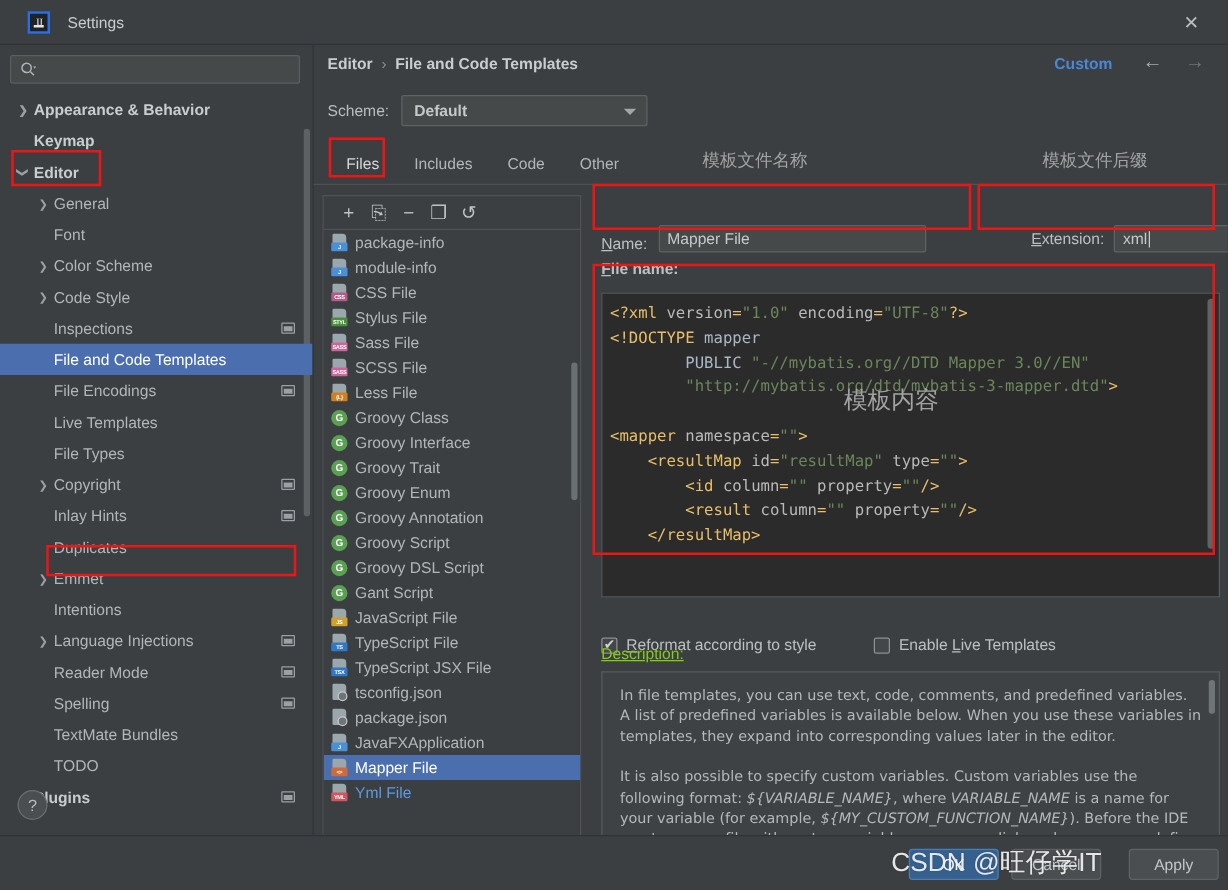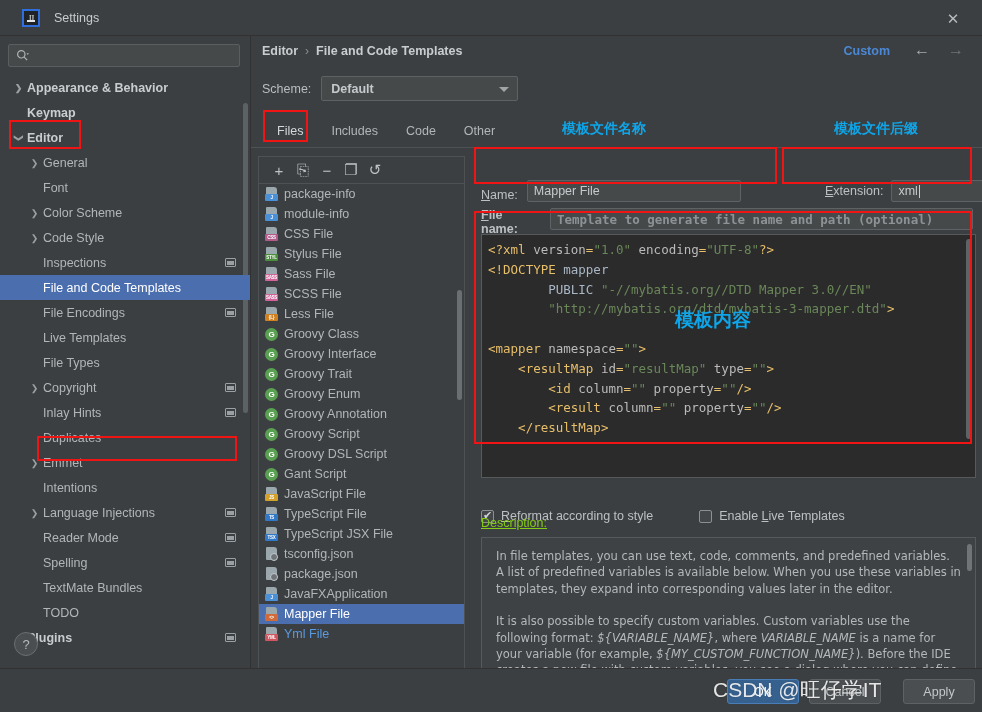--- a/index.html
+++ b/index.html
@@ -278,21 +278,21 @@
 
   .watermark {
     position:absolute; left:713px; top:676px; font-size:21px; color:#f2f2f2;
     font-family:"Liberation Sans", sans-serif; opacity:0.93; white-space:nowrap;
     pointer-events:none; text-shadow:0 0 2px rgba(0,0,0,0.25);
   }
 
   
   .anno { position:absolute; border:2px solid #f01414; pointer-events:none; }
   .anno-text {
-    position:absolute; color:#0ea5e9; font-size:14px; font-weight:bold;
+    position:absolute; color:#a3a3a3; font-size:14px; font-weight:normal;
     font-family:"DejaVu Sans", sans-serif; pointer-events:none; white-space:nowrap;
   }
 </style>
 </head>
 <body>
 
 <div id="app">
 
   <div class="titlebar">
     <div class="ij-logo">IJ</div>
@@ -608,23 +608,20 @@
       <div class="ext-wrap">
         <span class="field-label"><u>E</u>xtension:</span>
         <div class="txtinput ext-input" style="margin-left:8px;">
           <span>xml</span>
             <span class="caret-bar"></span>
         </div>
       </div>
 
       <div class="fname-wrap">
         <span class="field-label"><u>F</u>ile name:</span>
-        <div class="txtinput mono fname-input" style="margin-left:8px;">
-          <span>Template to generate file name and path (optional)</span>
-        </div>
       </div>
 
       <div class="code-area">
         <div class="code-gutter"></div>
         <div class="code-text" id="code-text"><div><span class="t-tag">&lt;?xml</span><span class="t-plain"> </span><span class="t-attr">version</span><span class="t-tag">=</span><span class="t-str">"1.0"</span><span class="t-plain"> </span><span class="t-attr">encoding</span><span class="t-tag">=</span><span class="t-str">"UTF-8"</span><span class="t-tag">?&gt;</span></div><div><span class="t-tag">&lt;!DOCTYPE</span><span class="t-plain"> mapper</span></div><div><span class="t-plain">        PUBLIC </span><span class="t-str">"-//mybatis.org//DTD Mapper 3.0//EN"</span></div><div><span class="t-plain">        </span><span class="t-str">"http://mybatis.org/dtd/mybatis-3-mapper.dtd"</span><span class="t-tag">&gt;</span></div><div>&nbsp;<span class="t-plain"></span></div><div><span class="t-tag">&lt;mapper</span><span class="t-plain"> </span><span class="t-attr">namespace</span><span class="t-tag">=</span><span class="t-str">""</span><span class="t-tag">&gt;</span></div><div><span class="t-plain">    </span><span class="t-tag">&lt;resultMap</span><span class="t-plain"> </span><span class="t-attr">id</span><span class="t-tag">=</span><span class="t-str">"resultMap"</span><span class="t-plain"> </span><span class="t-attr">type</span><span class="t-tag">=</span><span class="t-str">""</span><span class="t-tag">&gt;</span></div><div><span class="t-plain">        </span><span class="t-tag">&lt;id</span><span class="t-plain"> </span><span class="t-attr">column</span><span class="t-tag">=</span><span class="t-str">""</span><span class="t-plain"> </span><span class="t-attr">property</span><span class="t-tag">=</span><span class="t-str">""</span><span class="t-tag">/&gt;</span></div><div><span class="t-plain">        </span><span class="t-tag">&lt;result</span><span class="t-plain"> </span><span class="t-attr">column</span><span class="t-tag">=</span><span class="t-str">""</span><span class="t-plain"> </span><span class="t-attr">property</span><span class="t-tag">=</span><span class="t-str">""</span><span class="t-tag">/&gt;</span></div><div><span class="t-plain">    </span><span class="t-tag">&lt;/resultMap&gt;</span></div></div>
         <div class="code-vscroll"></div>
       </div>
 
       <div class="checkrow">
         <span class="chk checked"></span>

